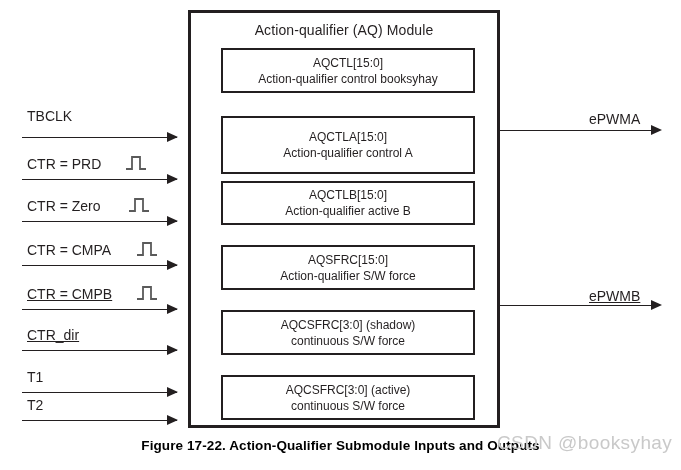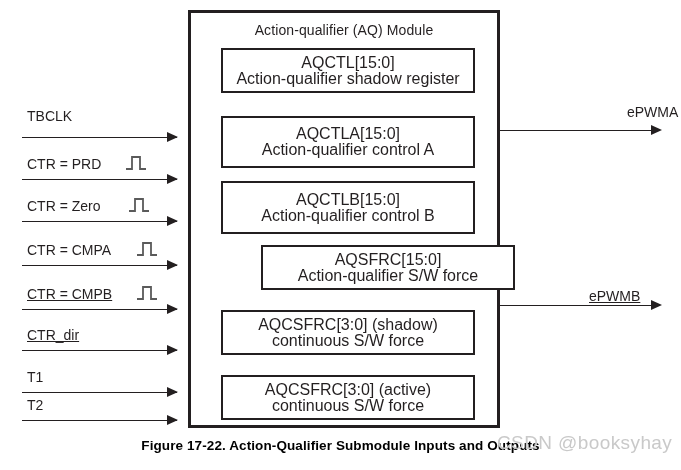--- a/index.html
+++ b/index.html
@@ -44,21 +44,21 @@
     left: 221px;
     width: 254px;
     border: 2.5px solid #231f20;
     background: #ffffff;
     box-sizing: border-box;
     display: flex;
     flex-direction: column;
     align-items: center;
     justify-content: center;
     color: #231f20;
-    font-size: 16px;
+    font-size: 12px;
     line-height: 16px;
   }
   .reg-line { display: block; white-space: nowrap; }
 
   
   .in-label {
     position: absolute;
     font-size: 14px;
     color: #231f20;
     white-space: nowrap;
@@ -125,34 +125,34 @@
 </head>
 <body>
 
 <div id="canvas">
 
   <div class="module-box"></div>
   <div class="module-title">Action-qualifier (AQ) Module</div>
 
   <div class="reg-box" style="top:48px;  height:45px;">
     <span class="reg-line">AQCTL[15:0]</span>
-    <span class="reg-line">Action-qualifier shadow register</span>
-  </div>
-
-  <div class="reg-box" style="top:116px; height:52px;">
+    <span class="reg-line">Action-qualifier control booksyhay</span>
+  </div>
+
+  <div class="reg-box" style="top:116px; height:58px;">
     <span class="reg-line">AQCTLA[15:0]</span>
     <span class="reg-line">Action-qualifier control A</span>
   </div>
 
-  <div class="reg-box" style="top:181px; height:53px;">
+  <div class="reg-box" style="top:181px; height:44px;">
     <span class="reg-line">AQCTLB[15:0]</span>
-    <span class="reg-line">Action-qualifier control B</span>
-  </div>
-
-  <div class="reg-box" style="top:245px; height:45px;margin-left:40px;">
+    <span class="reg-line">Action-qualifier active B</span>
+  </div>
+
+  <div class="reg-box" style="top:245px; height:45px;">
     <span class="reg-line">AQSFRC[15:0]</span>
     <span class="reg-line">Action-qualifier S/W force</span>
   </div>
 
   <div class="reg-box" style="top:310px; height:45px;">
     <span class="reg-line">AQCSFRC[3:0] (shadow)</span>
     <span class="reg-line">continuous S/W force</span>
   </div>
 
   <div class="reg-box" style="top:375px; height:45px;">
@@ -197,21 +197,21 @@
   <div class="arrow-head" style="left:167px; top:345px;"></div>
 
   <div class="in-label" style="left:27px; top:369px;">T1</div>
   <div class="in-line" style="top:392px; width:155px;"></div>
   <div class="arrow-head" style="left:167px; top:387px;"></div>
 
   <div class="in-label" style="left:27px; top:397px;">T2</div>
   <div class="in-line" style="top:420px; width:155px;"></div>
   <div class="arrow-head" style="left:167px; top:415px;"></div>
 
-  <div class="out-label" style="left:589px; top:104px;margin-left:38px;">ePWMA</div>
+  <div class="out-label" style="left:589px; top:111px;">ePWMA</div>
   <div class="out-line" style="left:500px; top:130px; width:152px;"></div>
   <div class="arrow-head" style="left:651px; top:125px;"></div>
 
   <div class="out-label" style="left:589px; top:288px;text-decoration:underline;">ePWMB</div>
   <div class="out-line" style="left:500px; top:305px; width:152px;"></div>
   <div class="arrow-head" style="left:651px; top:300px;"></div>
 
   <div class="caption">Figure 17-22. Action-Qualifier Submodule Inputs and Outputs</div>
   <div class="watermark">CSDN @booksyhay</div>
 

